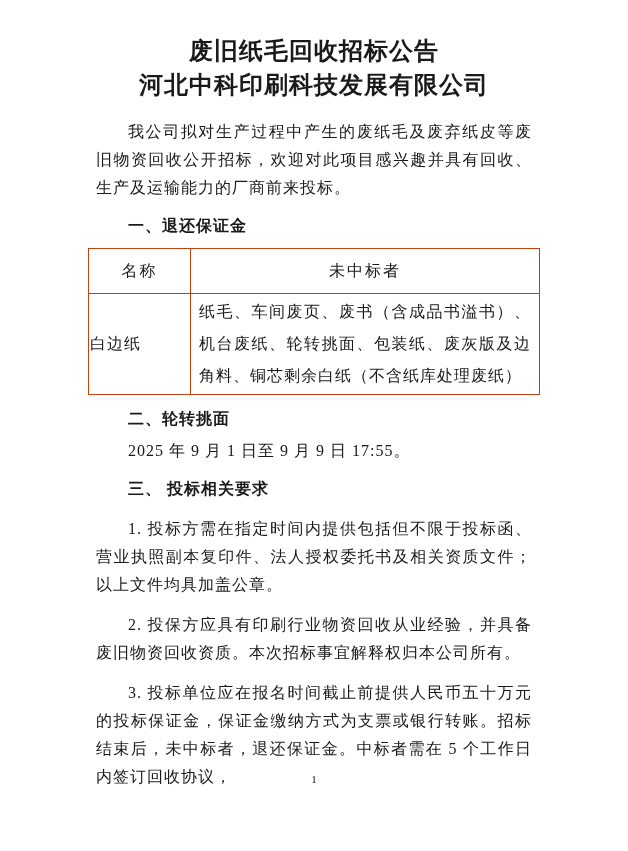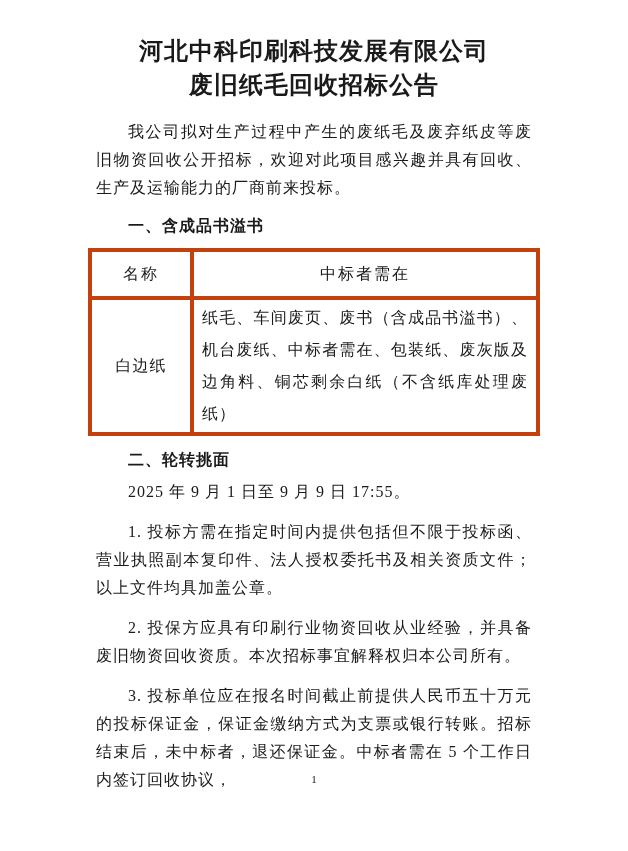--- a/index.html
+++ b/index.html
@@ -46,33 +46,33 @@
     margin-bottom: 12px;
   }
   .detail-table {
     border-collapse: collapse;
     width: 100%;
     table-layout: fixed;
     margin: 8px 0 10px 0;
   }
   .detail-table th,
   .detail-table td {
-    border: 4px solid #c2410c;
+    border: 1px solid #c2410c;
     font-size: 16px;
     font-weight: normal;
     letter-spacing: 1px;
   }
   .detail-table th {
     height: 42px;
     text-align: center;
     letter-spacing: 2px;
   }
   .col-name { width: 102px; }
   .cell-name {
-    text-align: center;
+    text-align: left;
     vertical-align: middle;
     font-family: Liberation Serif, serif;
   }
   .cell-content {
     padding: 2px 8px;
     line-height: 32px;
     text-align: justify;
     vertical-align: middle;
   }
   .page-number {
@@ -83,48 +83,49 @@
     text-align: center;
     font-size: 11px;
     letter-spacing: 0;
   }
 </style>
 </head>
 <body>
 
 <div class="page">
 
+  <h1 class="title">废旧纸毛回收招标公告</h1>
   <h1 class="title">河北中科印刷科技发展有限公司</h1>
-  <h1 class="title">废旧纸毛回收招标公告</h1>
 
   <p class="para indent intro">我公司拟对生产过程中产生的废纸毛及废弃纸皮等废旧物资回收公开招标，欢迎对此项目感兴趣并具有回收、生产及运输能力的厂商前来投标。</p>
 
-  <p class="para indent heading">一、含成品书溢书</p>
+  <p class="para indent heading">一、退还保证金</p>
 
   <table class="detail-table">
     <colgroup>
       <col class="col-name">
       <col>
     </colgroup>
     <tbody>
       <tr>
         <th>名称</th>
-        <th>中标者需在</th>
+        <th>未中标者</th>
       </tr>
       <tr>
         <td class="cell-name">白边纸</td>
-        <td class="cell-content">纸毛、车间废页、废书（含成品书溢书）、机台废纸、中标者需在、包装纸、废灰版及边角料、铜芯剩余白纸（不含纸库处理废纸）</td>
+        <td class="cell-content">纸毛、车间废页、废书（含成品书溢书）、机台废纸、轮转挑面、包装纸、废灰版及边角料、铜芯剩余白纸（不含纸库处理废纸）</td>
       </tr>
     </tbody>
   </table>
 
   <p class="para indent heading">二、轮转挑面</p>
 
   <p class="para indent">2025 年 9 月 1 日至 9 月 9 日 17:55。</p>
 
+  <p class="para indent heading">三、 投标相关要求</p>
 
   <p class="para indent numbered">1. 投标方需在指定时间内提供包括但不限于投标函、营业执照副本复印件、法人授权委托书及相关资质文件；以上文件均具加盖公章。</p>
   <p class="para indent numbered">2. 投保方应具有印刷行业物资回收从业经验，并具备废旧物资回收资质。本次招标事宜解释权归本公司所有。</p>
   <p class="para indent numbered">3. 投标单位应在报名时间截止前提供人民币五十万元的投标保证金，保证金缴纳方式为支票或银行转账。招标结束后，未中标者，退还保证金。中标者需在 5 个工作日内签订回收协议，</p>
 
   <div class="page-number">1</div>
 
 </div>
 
 </body></html>

